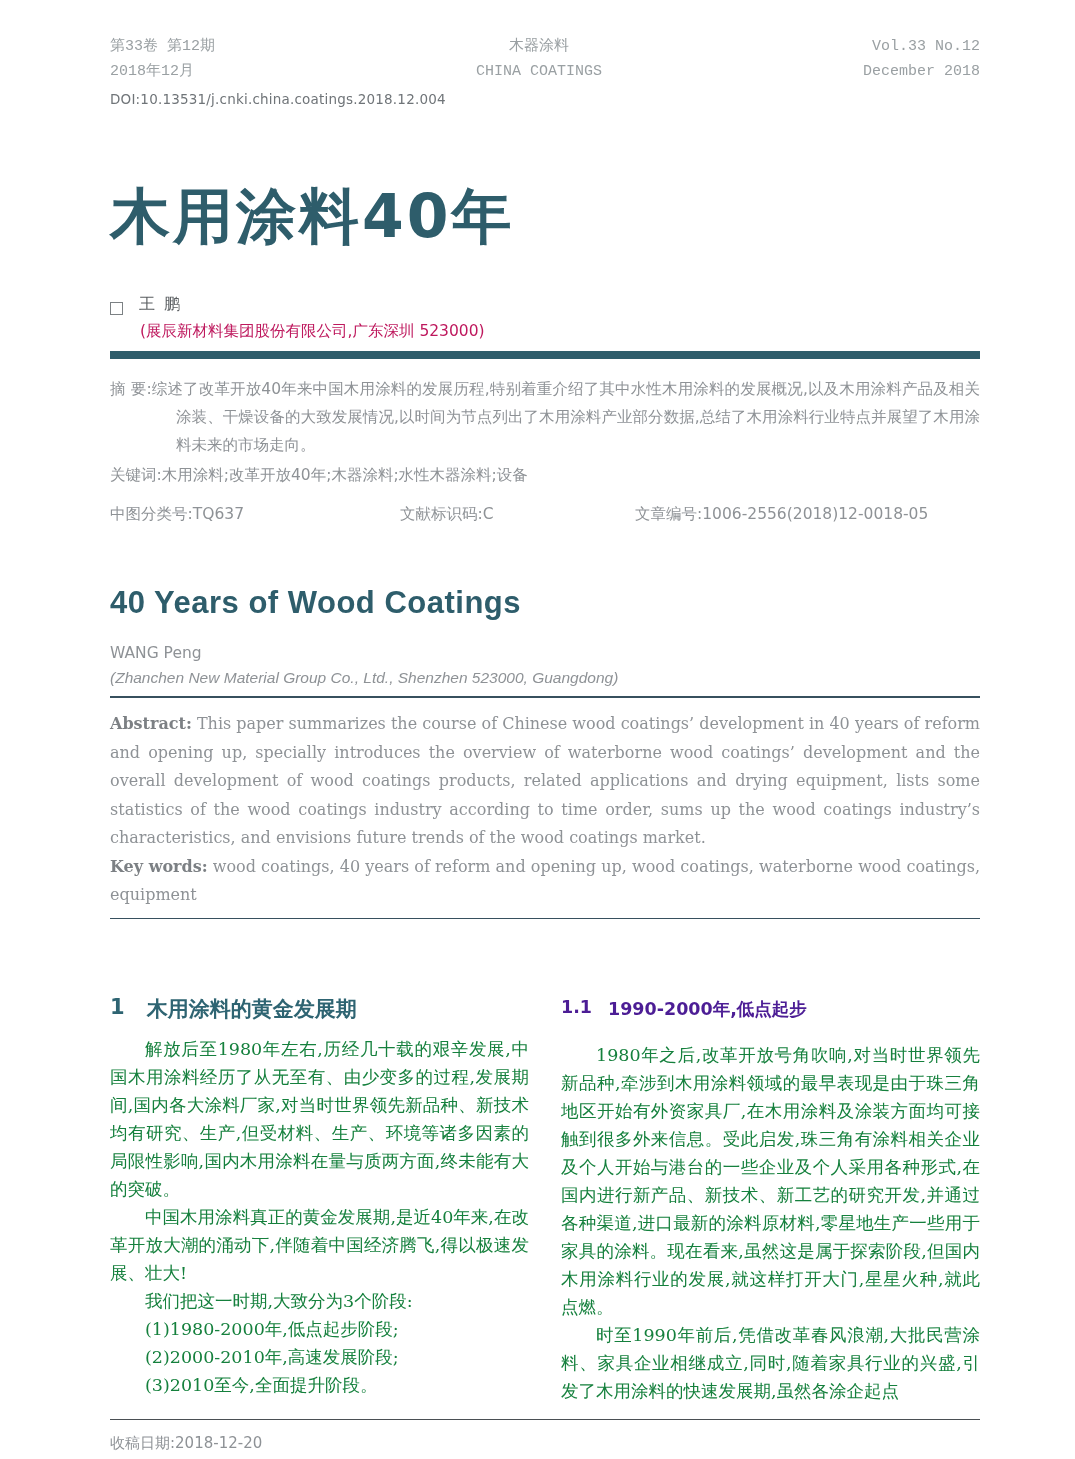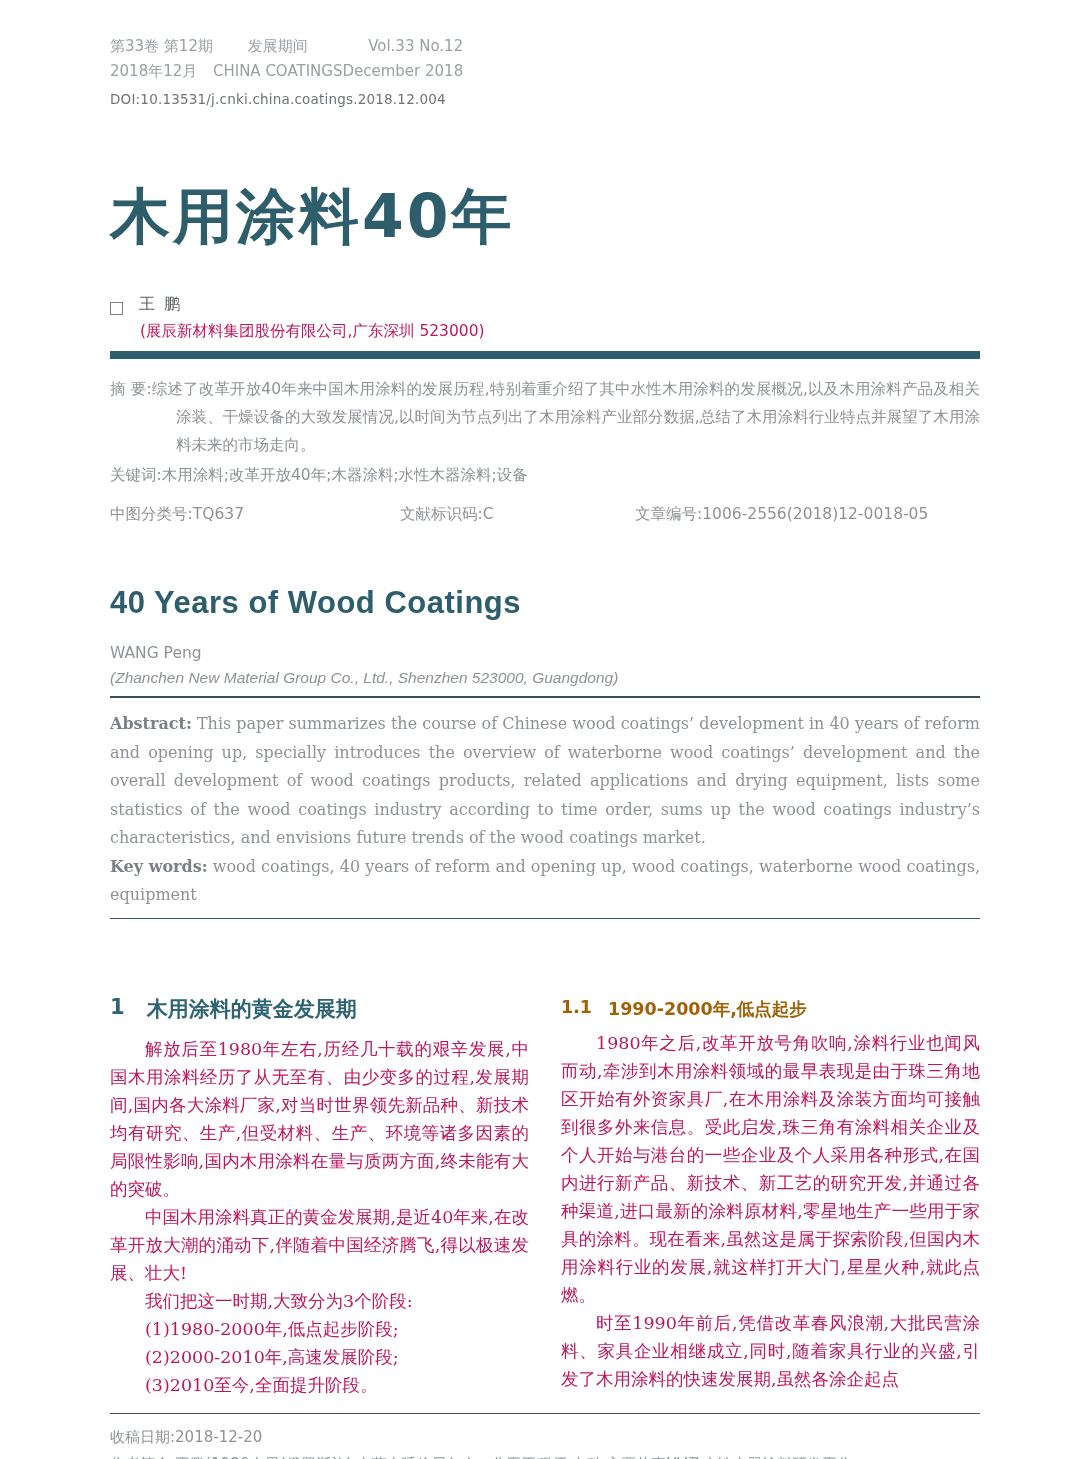--- a/index.html
+++ b/index.html
@@ -5,21 +5,21 @@
   * { margin:0; padding:0; box-sizing:border-box; }
   html,body { background:#ffffff; }
   body {
     width:1075px; height:1459px; position:relative; overflow:hidden;
     font-family:"DejaVu Sans","Liberation Sans",sans-serif;
     -webkit-font-smoothing:antialiased;
   }
   .page { position:absolute; inset:0; padding:34px 95px 0 110px; }
 
   
-  .jheader { display:flex; justify-content:flex-start; color:#9aa0a3; font-size:15px; line-height:25px; }
+  .jheader { display:flex; justify-content:space-between; color:#9aa0a3; font-size:15px; line-height:25px;font-family:Liberation Mono, monospace; }
   .jheader .col-c { text-align:center; }
   .jheader .col-r { text-align:right; }
   .doi { margin-top:7px; font-size:13.5px; color:#6f7478; letter-spacing:0.2px; }
 
   
   .title-cn {
     margin-top:70px; font-size:60px; font-weight:900; color:#2e5d6b;
     letter-spacing:3px; font-family:"DejaVu Sans",sans-serif;
   }
   .author-row { margin-top:36px; display:flex; align-items:flex-end; color:#5a5e61; font-size:16px; }
@@ -48,41 +48,41 @@
   .rule-light { margin-top:8px; border-top:1.5px solid #37505e; }
   .abs-en { margin-top:12px; color:#8e9296; font-size:16px; line-height:28.5px; text-align:justify;
             font-family:"DejaVu Serif","Liberation Serif",serif; }
   .abs-en b { color:#7c8084; }
 
   
   .cols { margin-top:76px; display:flex; gap:32px; }
   .col { flex:1 1 0; min-width:0; }
   .sec-h { display:flex; color:#2e6472; font-weight:bold; font-size:21px; margin-bottom:12px; }
   .sec-h .num { margin-right:22px; }
-  .sub-h { display:flex; color:#a16207; font-weight:bold; font-size:17.5px; margin-bottom:8px; margin-top:2px; }
+  .sub-h { display:flex; color:#4c1d95; font-weight:bold; font-size:17.5px; margin-bottom:20px; margin-top:2px; }
   .sub-h .num { margin-right:16px; }
-  .body-p { font-size:17.5px; line-height:28px; color:#be185d; text-align:justify;
+  .body-p { font-size:17.5px; line-height:28px; color:#15803d; text-align:justify;
             text-indent:2em; font-family:"DejaVu Serif","Liberation Serif",serif; }
 
   
   .footnote { margin-top:14px; border-top:1.5px solid #4a4f53; padding-top:10px;
               color:#8e9296; font-size:15px; line-height:27px; }
 </style>
 </head>
 <body>
 
 <div class="page">
 
   <div class="jheader">
     <div class="col-l">
       <div>第33卷 第12期</div>
       <div>2018年12月</div>
     </div>
     <div class="col-c">
-      <div>发展期间</div>
+      <div>木器涂料</div>
       <div>CHINA COATINGS</div>
     </div>
     <div class="col-r">
       <div>Vol.33 No.12</div>
       <div>December 2018</div>
     </div>
   </div>
   <div class="doi">DOI:10.13531/j.cnki.china.coatings.2018.12.004</div>
 
   <h1 class="title-cn">木用涂料40年</h1>
@@ -124,21 +124,21 @@
       <p class="body-p">我们把这一时期,大致分为3个阶段:</p>
       <p class="body-p">(1)1980-2000年,低点起步阶段;</p>
       <p class="body-p">(2)2000-2010年,高速发展阶段;</p>
       <p class="body-p">(3)2010至今,全面提升阶段。</p>
     </div>
     <div class="col">
       <div class="sub-h">
         <span class="num">1.1</span>
         <span>1990-2000年,低点起步</span>
       </div>
-      <p class="body-p">1980年之后,改革开放号角吹响,涂料行业也闻风而动,牵涉到木用涂料领域的最早表现是由于珠三角地区开始有外资家具厂,在木用涂料及涂装方面均可接触到很多外来信息。受此启发,珠三角有涂料相关企业及个人开始与港台的一些企业及个人采用各种形式,在国内进行新产品、新技术、新工艺的研究开发,并通过各种渠道,进口最新的涂料原材料,零星地生产一些用于家具的涂料。现在看来,虽然这是属于探索阶段,但国内木用涂料行业的发展,就这样打开大门,星星火种,就此点燃。</p>
+      <p class="body-p">1980年之后,改革开放号角吹响,对当时世界领先新品种,牵涉到木用涂料领域的最早表现是由于珠三角地区开始有外资家具厂,在木用涂料及涂装方面均可接触到很多外来信息。受此启发,珠三角有涂料相关企业及个人开始与港台的一些企业及个人采用各种形式,在国内进行新产品、新技术、新工艺的研究开发,并通过各种渠道,进口最新的涂料原材料,零星地生产一些用于家具的涂料。现在看来,虽然这是属于探索阶段,但国内木用涂料行业的发展,就这样打开大门,星星火种,就此点燃。</p>
       <p class="body-p">时至1990年前后,凭借改革春风浪潮,大批民营涂料、家具企业相继成立,同时,随着家具行业的兴盛,引发了木用涂料的快速发展期,虽然各涂企起点</p>
     </div>
   </div>
 
   <div class="footnote">
     <div><span>收稿日期:</span><span>2018-12-20</span></div>
     <div><span>作者简介:</span><span>王鹏(1986-),男(俄罗斯族),内蒙古呼伦贝尔人。化工工程师,本科,主要从事UV及水性木器涂料研发工作。</span></div>
   </div>
 
 </div>

